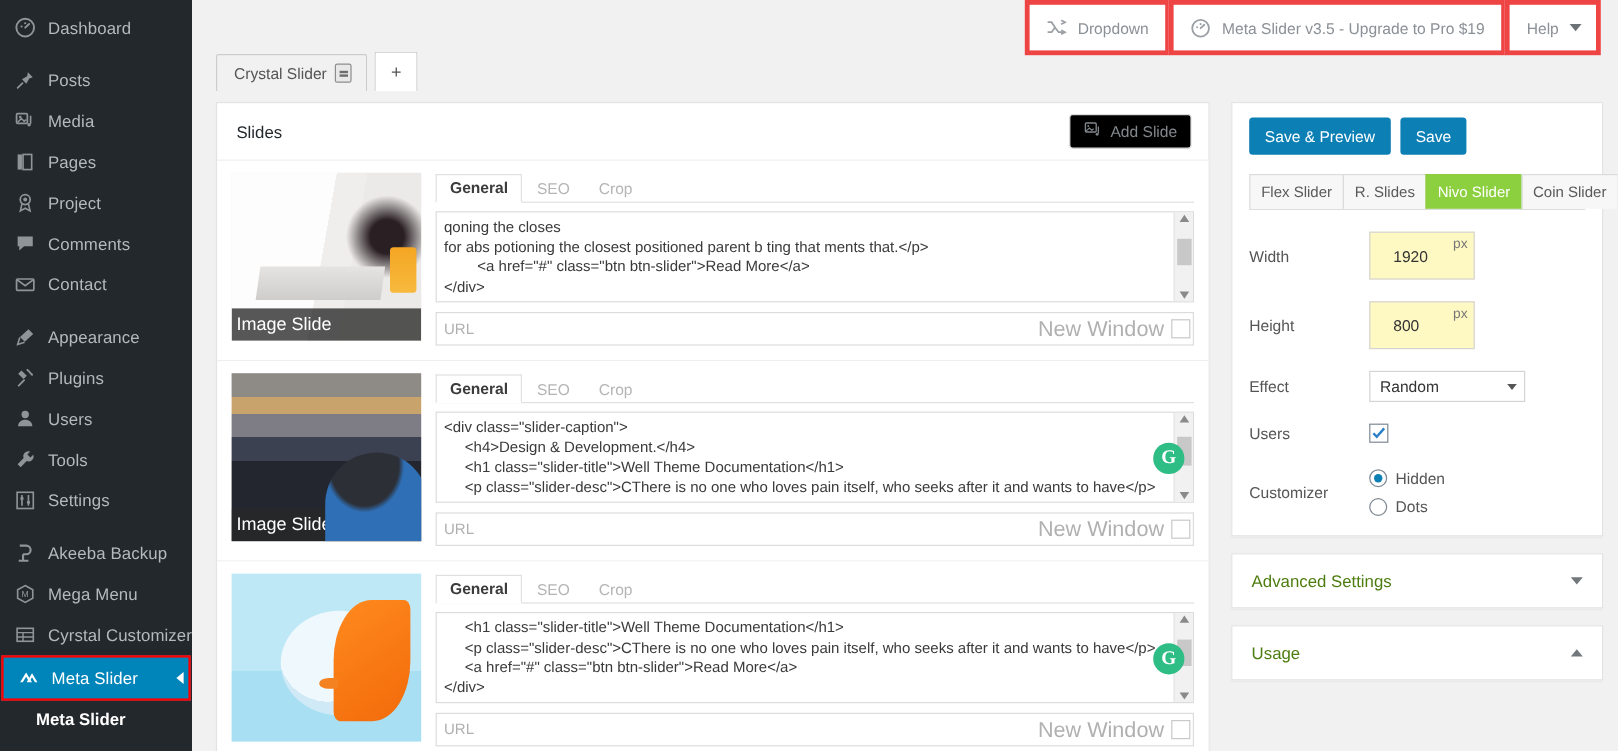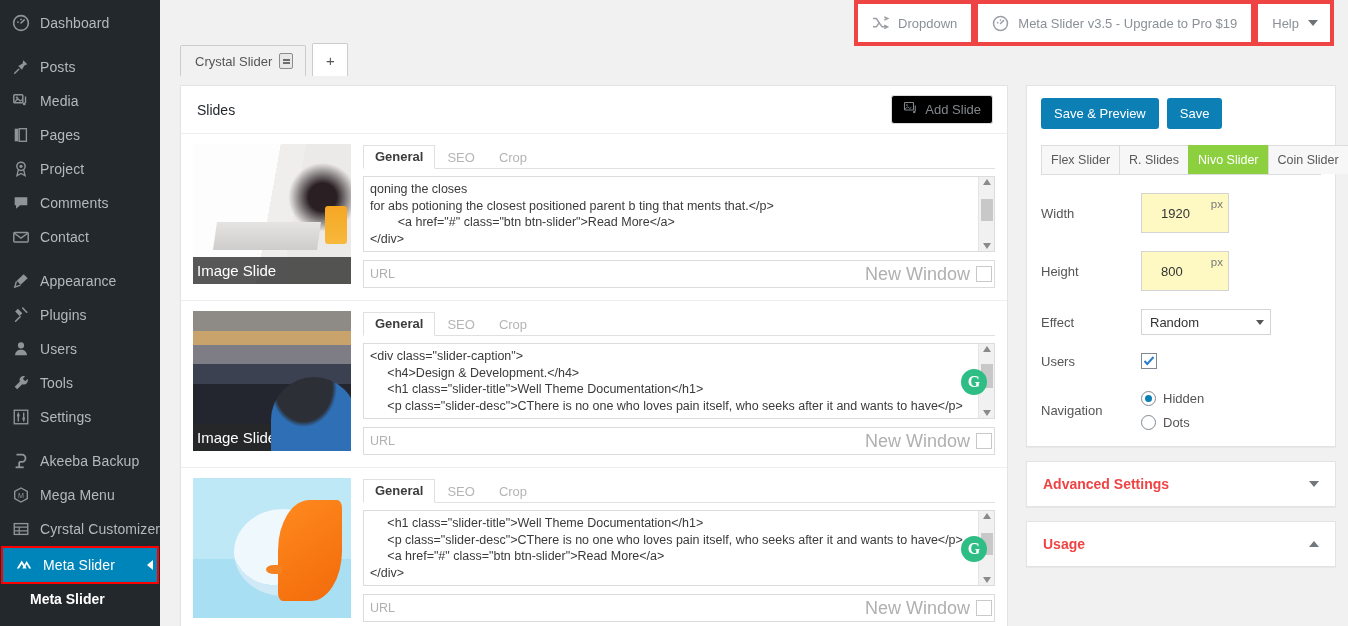--- a/index.html
+++ b/index.html
@@ -246,21 +246,21 @@
   .radio-opt { display: flex; align-items: center; gap: 7px; font-size: 13px; color: #555; cursor: pointer; }
   .rd { width: 15px; height: 15px; border: 1px solid #7e8993; border-radius: 50%;
     background: #fff; display: flex; align-items: center; justify-content: center; }
   .rd.on::after { content: ""; width: 7px; height: 7px; border-radius: 50%; background: #0c7fb5; }
 
   .acc {
     margin-top: 14px; background: #fff; border: 1px solid #e3e3e3;
     display: flex; align-items: center; justify-content: space-between;
     padding: 14px 16px; cursor: pointer; box-shadow: 0 1px 1px rgba(0,0,0,.04);
   }
-  .acc .acc-title { font-size: 14px; font-weight: 700; color: #ef4444; }
+  .acc .acc-title { font-size: 14px; font-weight: 400; color: #4d7c0f; }
   .acc .acc-caret-dn { width: 0; height: 0; border-left: 5px solid transparent;
     border-right: 5px solid transparent; border-top: 6px solid #72777c; }
   .acc .acc-caret-up { width: 0; height: 0; border-left: 5px solid transparent;
     border-right: 5px solid transparent; border-bottom: 6px solid #72777c; }
 </style>
 </head>
 <body>
 
 <div class="app">
 
@@ -644,21 +644,21 @@
           <div class="frow">
             <div class="flabel">Users</div>
             <div class="cb">
               <svg width="12" height="12" viewBox="0 0 12 12">
                   <path d="M1.5 6 L4.3 9 L10.5 2" fill="none" stroke="#2a7fc9" stroke-width="2"></path>
                 </svg>
             </div>
           </div>
 
           <div class="frow" style="margin-top:22px;">
-            <div class="flabel">Navigation</div>
+            <div class="flabel">Customizer</div>
             <div class="radiogroup">
               <div class="radio-opt">
                 <span class="rd on"></span>
                 <span>Hidden</span>
               </div>
               <div class="radio-opt">
                 <span class="rd"></span>
                 <span>Dots</span>
               </div>
             </div>

